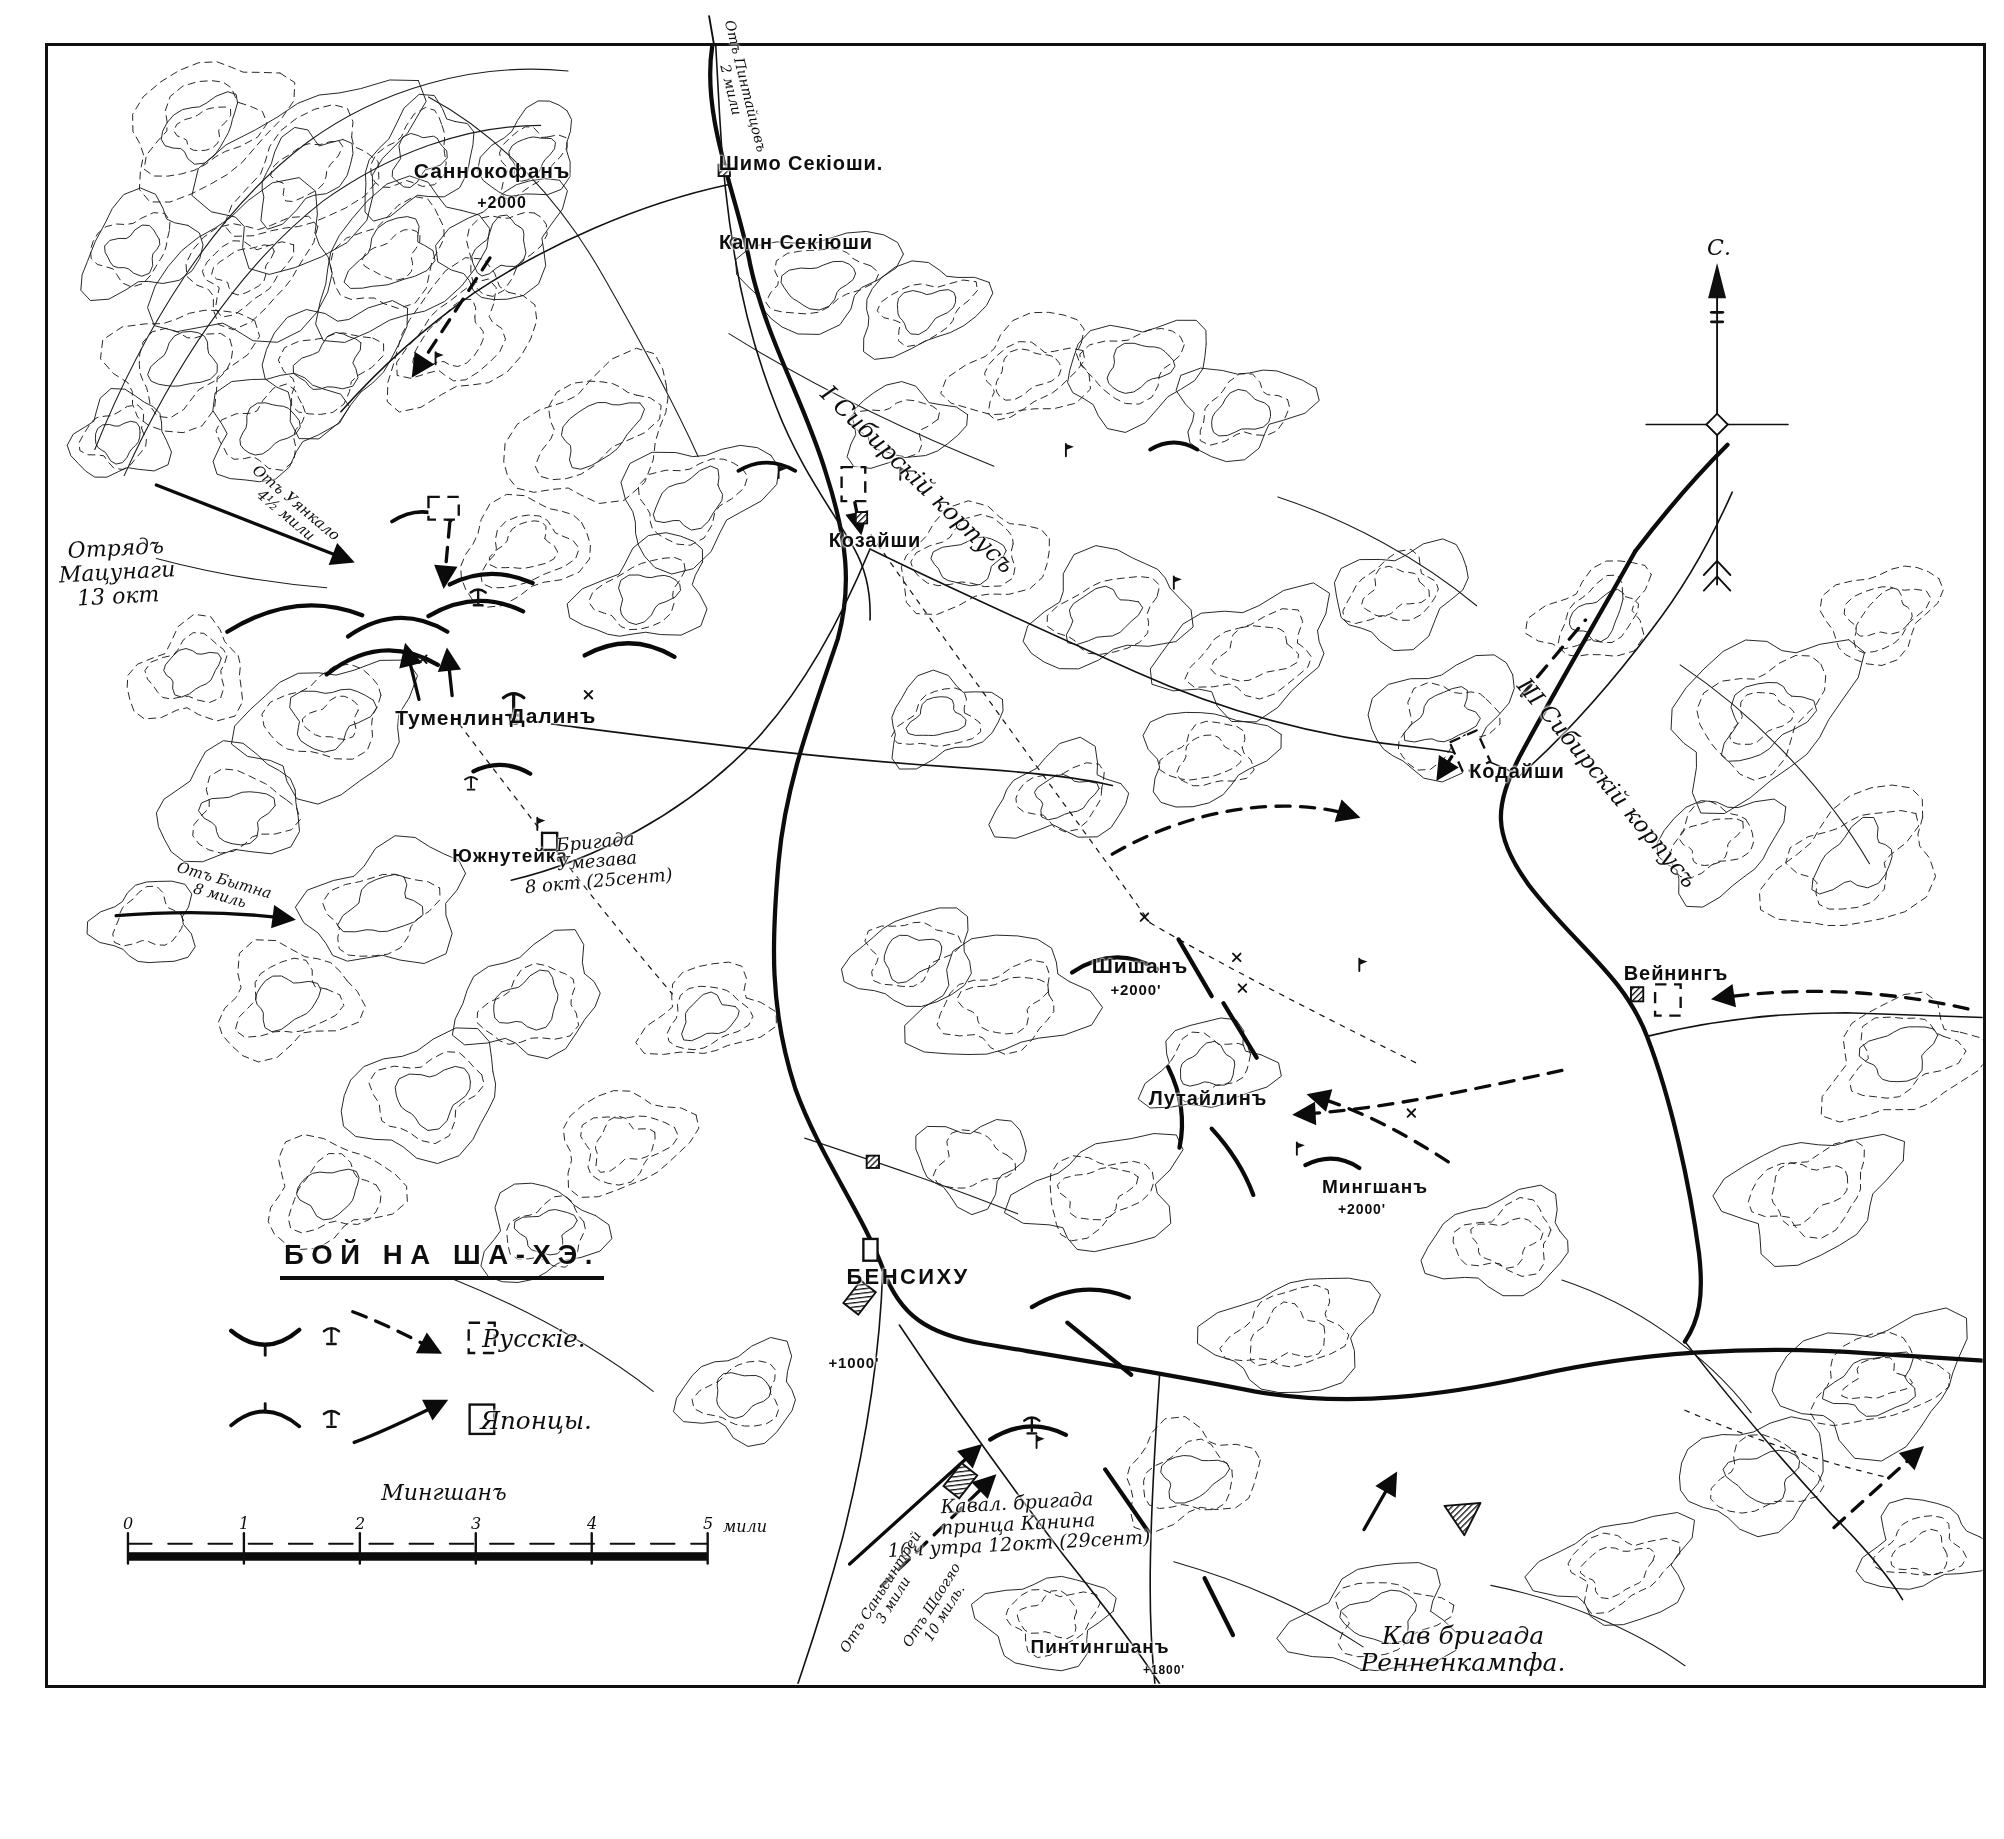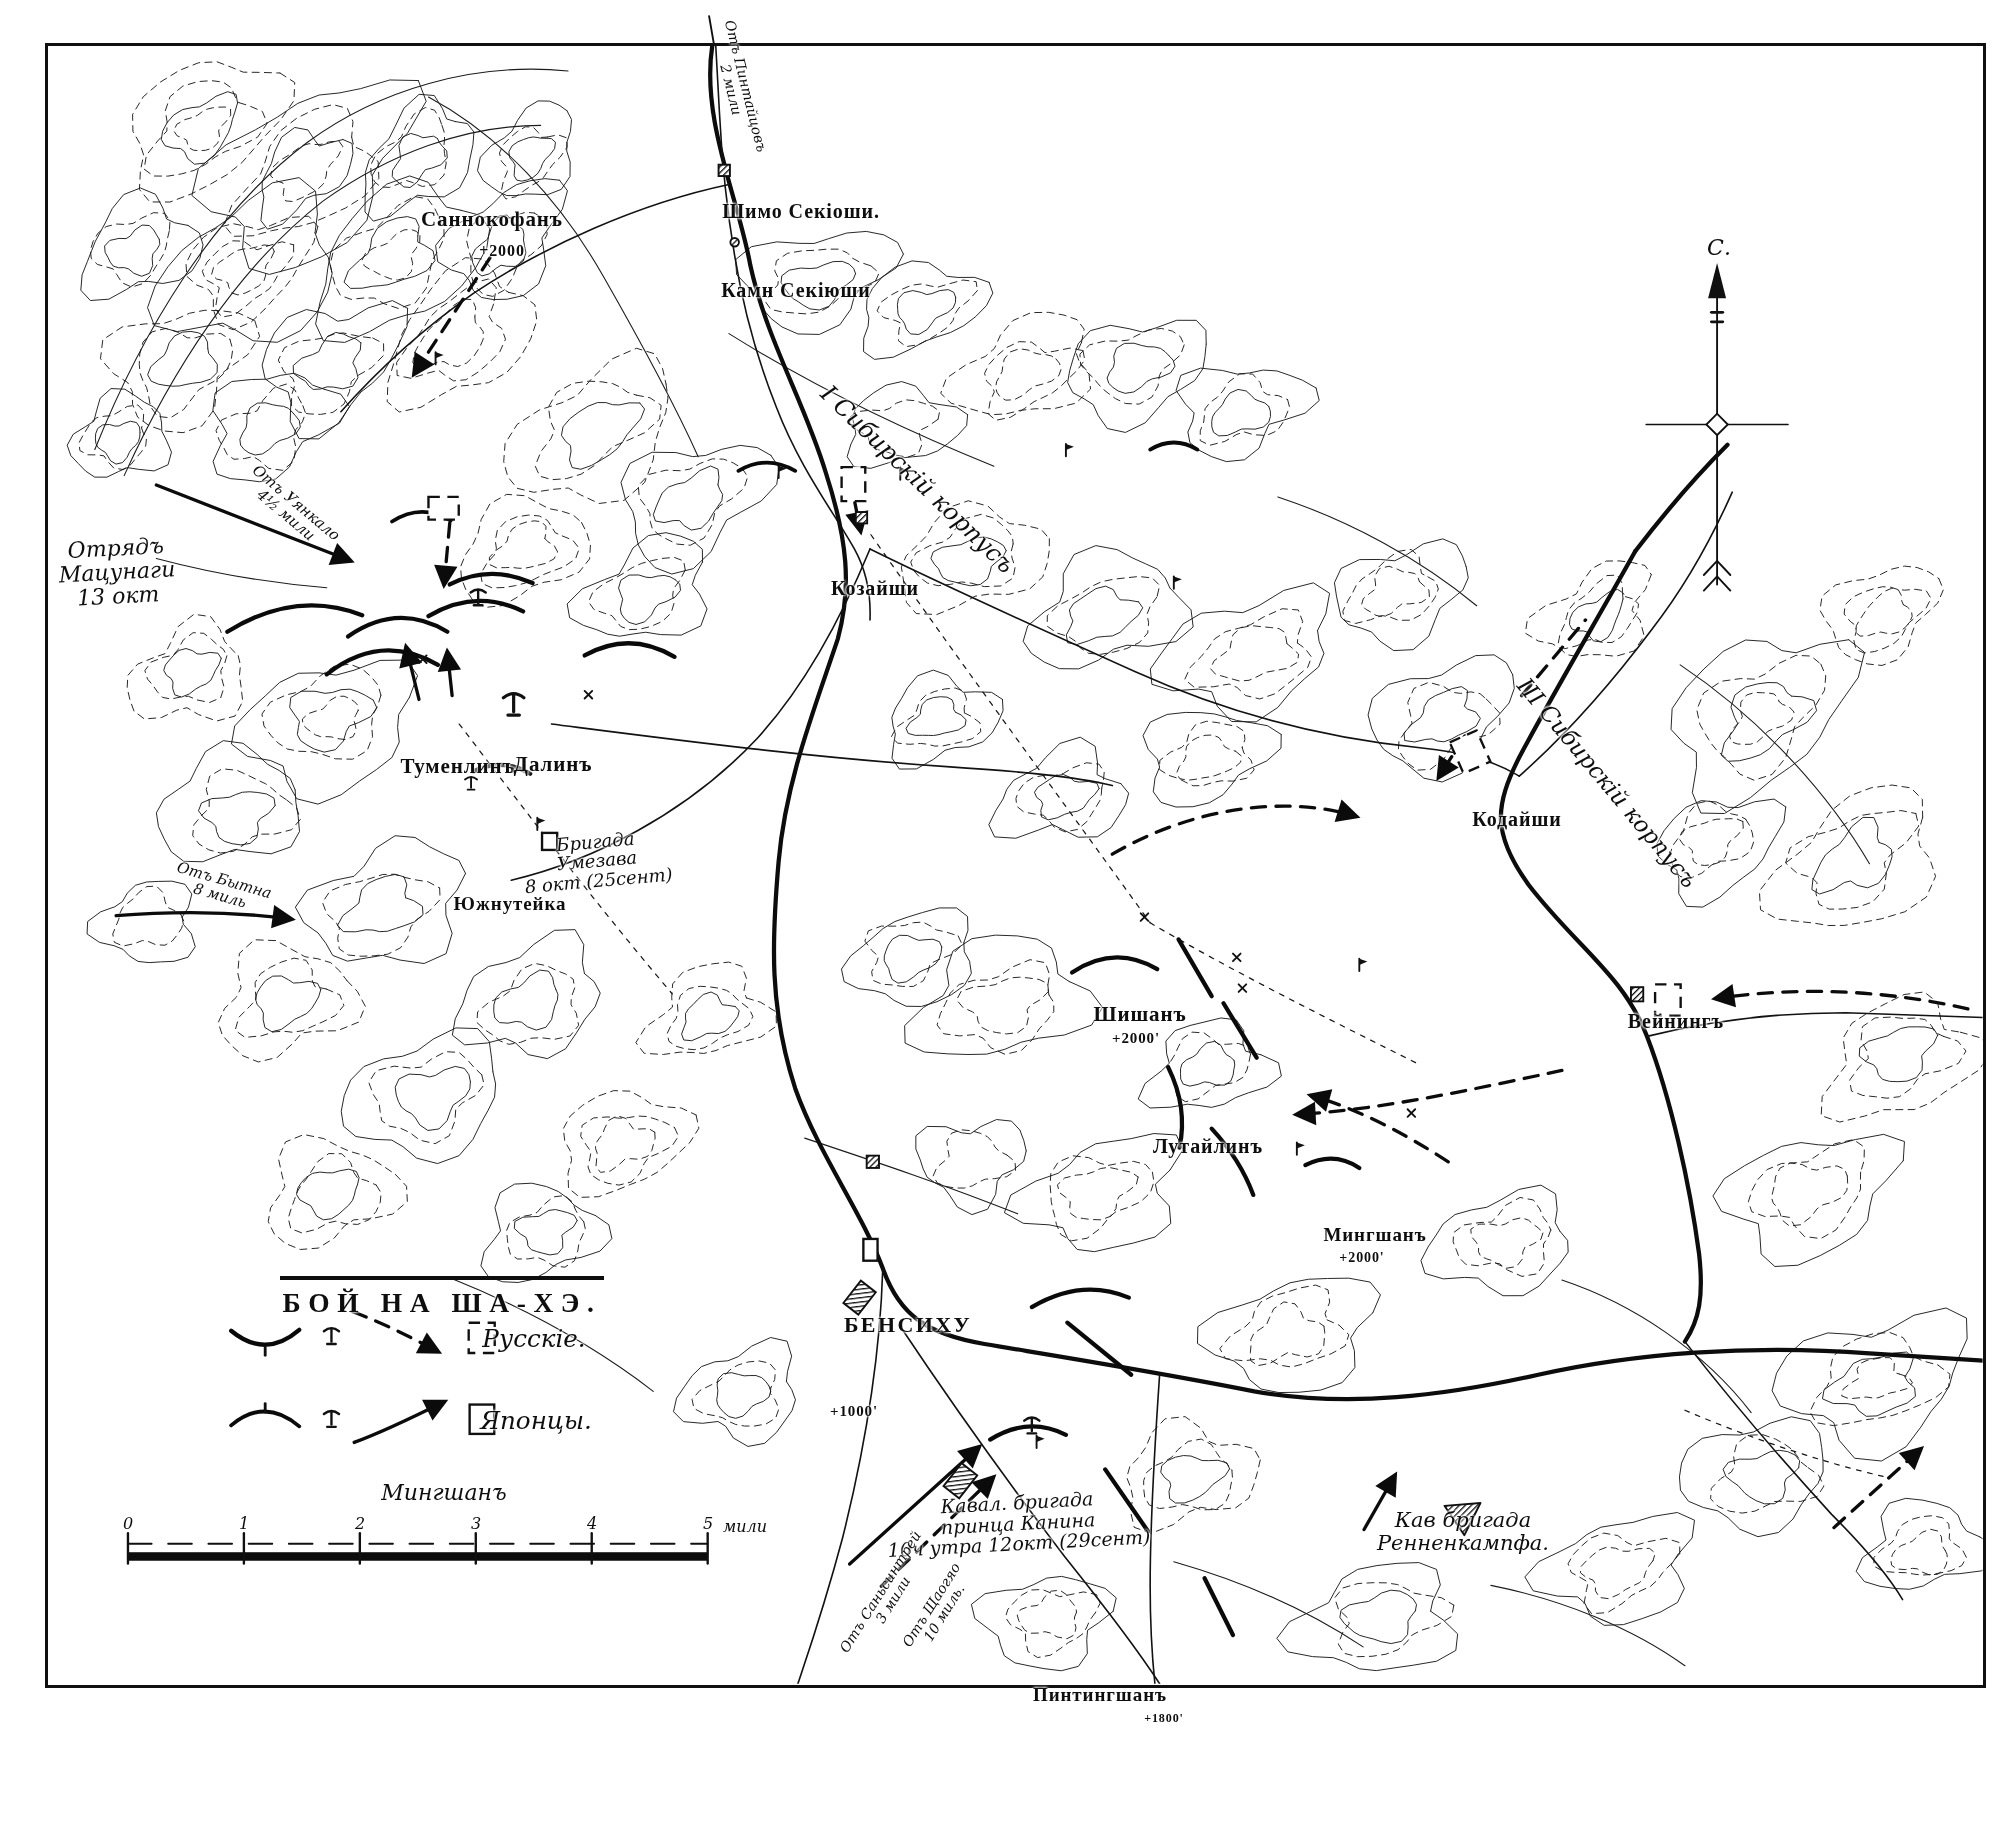--- a/index.html
+++ b/index.html
@@ -19,21 +19,21 @@
   .rarrow{fill:none;stroke:#0b0b0b;stroke-width:7;stroke-dasharray:30 22;}
   .arc{fill:none;stroke:#0a0a0a;stroke-width:9;}
   .arcJ{fill:none;stroke:#0a0a0a;stroke-width:8;}
   .usq{fill:#ffffff;stroke:#101010;stroke-width:5;}
   .usq.d{stroke-dasharray:24 16;}
   .vil{fill:url(#hatch);stroke:#101010;stroke-width:4;}
   .ink{stroke:#101010;}
   .lbl{position:absolute;white-space:nowrap;color:#0e0e0e;line-height:1.08;text-align:center;
        transform:translate(-50%,-50%);
        text-shadow:0 0 2.4px #fff,0 0 2.4px #fff,0 0 3.8px #fff;}
-  .pr{font-family:Liberation Serif, serif;font-weight:600;letter-spacing:0.9px;margin-top:48px;}
+  .pr{font-family:Liberation Sans, sans-serif;font-weight:600;letter-spacing:0.9px;}
   .cur{font-family:"DejaVu Serif",serif;font-style:italic;font-weight:500;}
   .cap{font-family:"DejaVu Serif",serif;font-weight:400;}
   .title-underline{position:absolute;left:280px;top:1276px;width:324px;height:3.8px;background:#0d0d0d;}
 </style>
 </head>
 <body>
 
 <div class="stage">
 
   <svg class="mapsvg" width="2005" height="1839" viewBox="0 0 4236 3886">
@@ -486,21 +486,21 @@
 
   <div class="lbl cur" style="left:1018px;top:1523px;font-size:19px;transform:translate(-50%,-50%) rotate(-3deg)">
     <div>Кавал. бригада</div>
     <div>принца Канина</div>
     <div>10ч утра 12окт (29сент)</div>
   </div>
 
   <div class="lbl pr" style="left:1100px;top:1647px;font-size:19px">Пинтингшанъ</div>
   <div class="lbl pr" style="left:1164px;top:1670px;font-size:12px">+1800'</div>
 
-  <div class="lbl cur" style="left:1463px;top:1532px;font-size:21px">
+  <div class="lbl cur" style="left:1463px;top:1649px;font-size:25px">
     <div>Кав бригада</div>
     <div>Ренненкампфа.</div>
   </div>
 
   <div class="lbl cur" style="left:887px;top:1596px;font-size:14px;transform:translate(-50%,-50%) rotate(-58deg)">
     <div>Отъ Саньсинтрей</div>
     <div>3 мили</div>
   </div>
   <div class="lbl cur" style="left:938px;top:1609px;font-size:14px;transform:translate(-50%,-50%) rotate(-58deg)">
     <div>Отъ Щаогяо</div>

